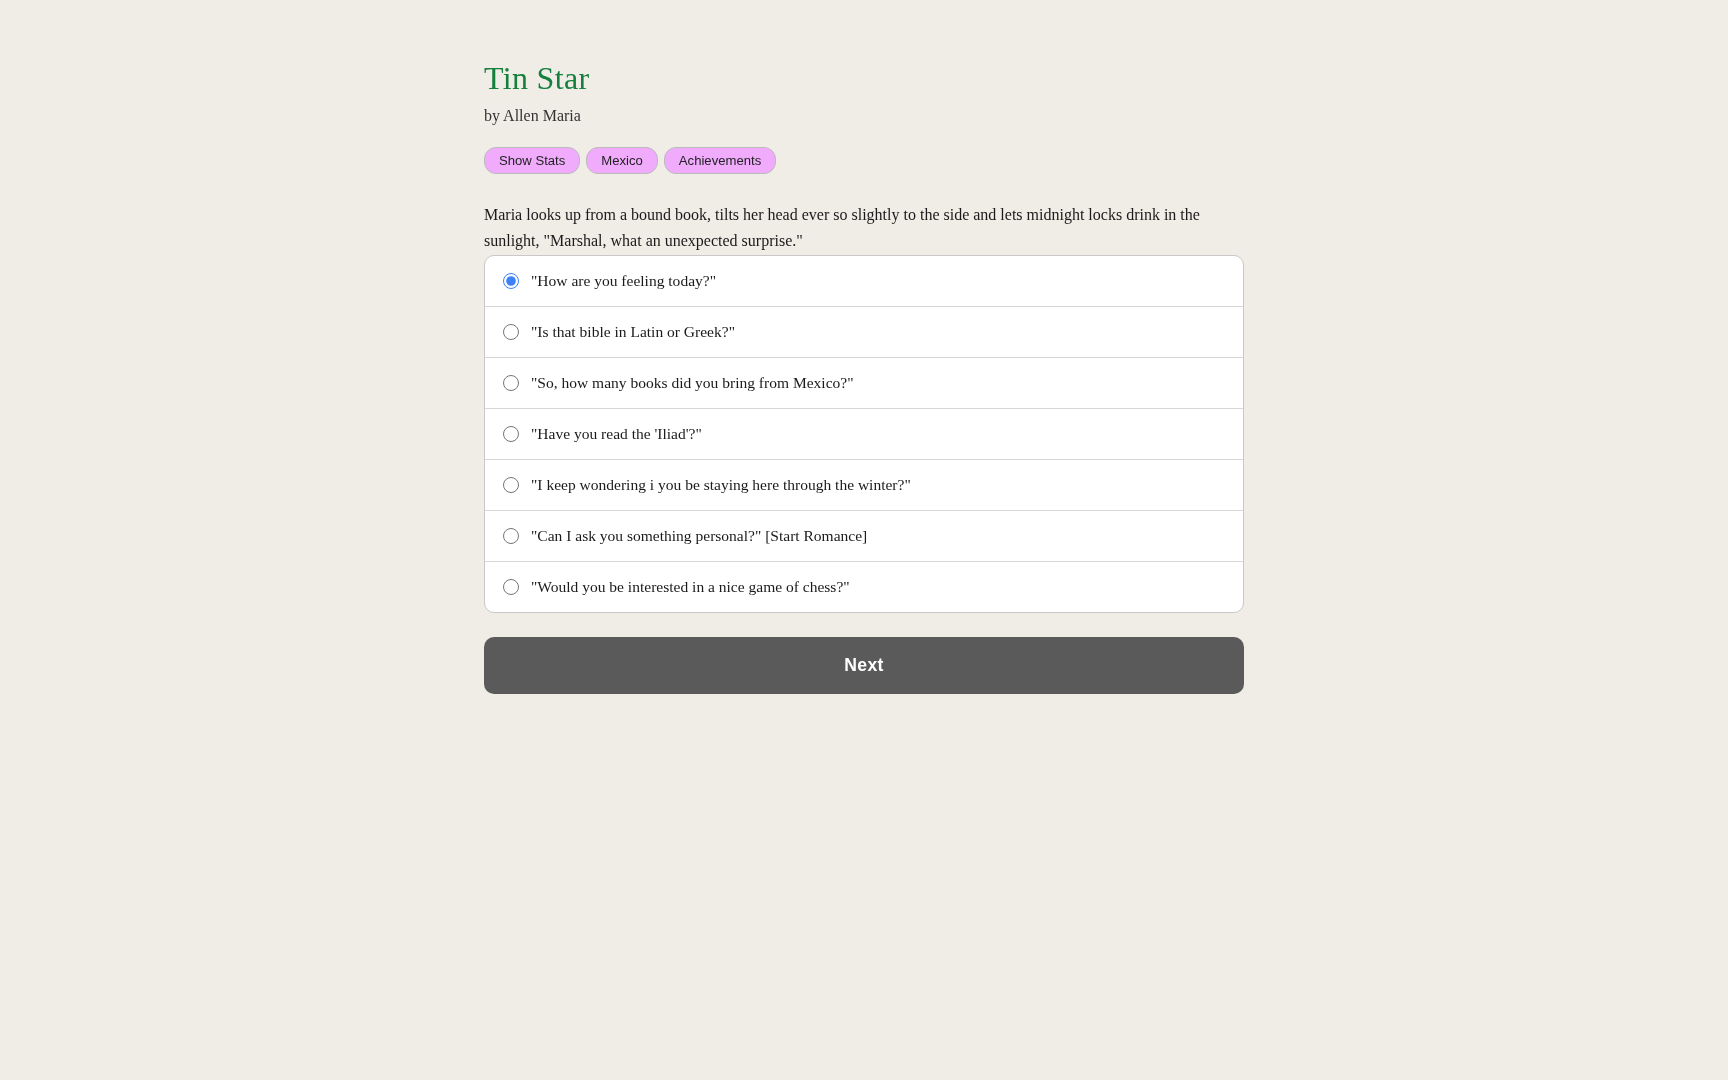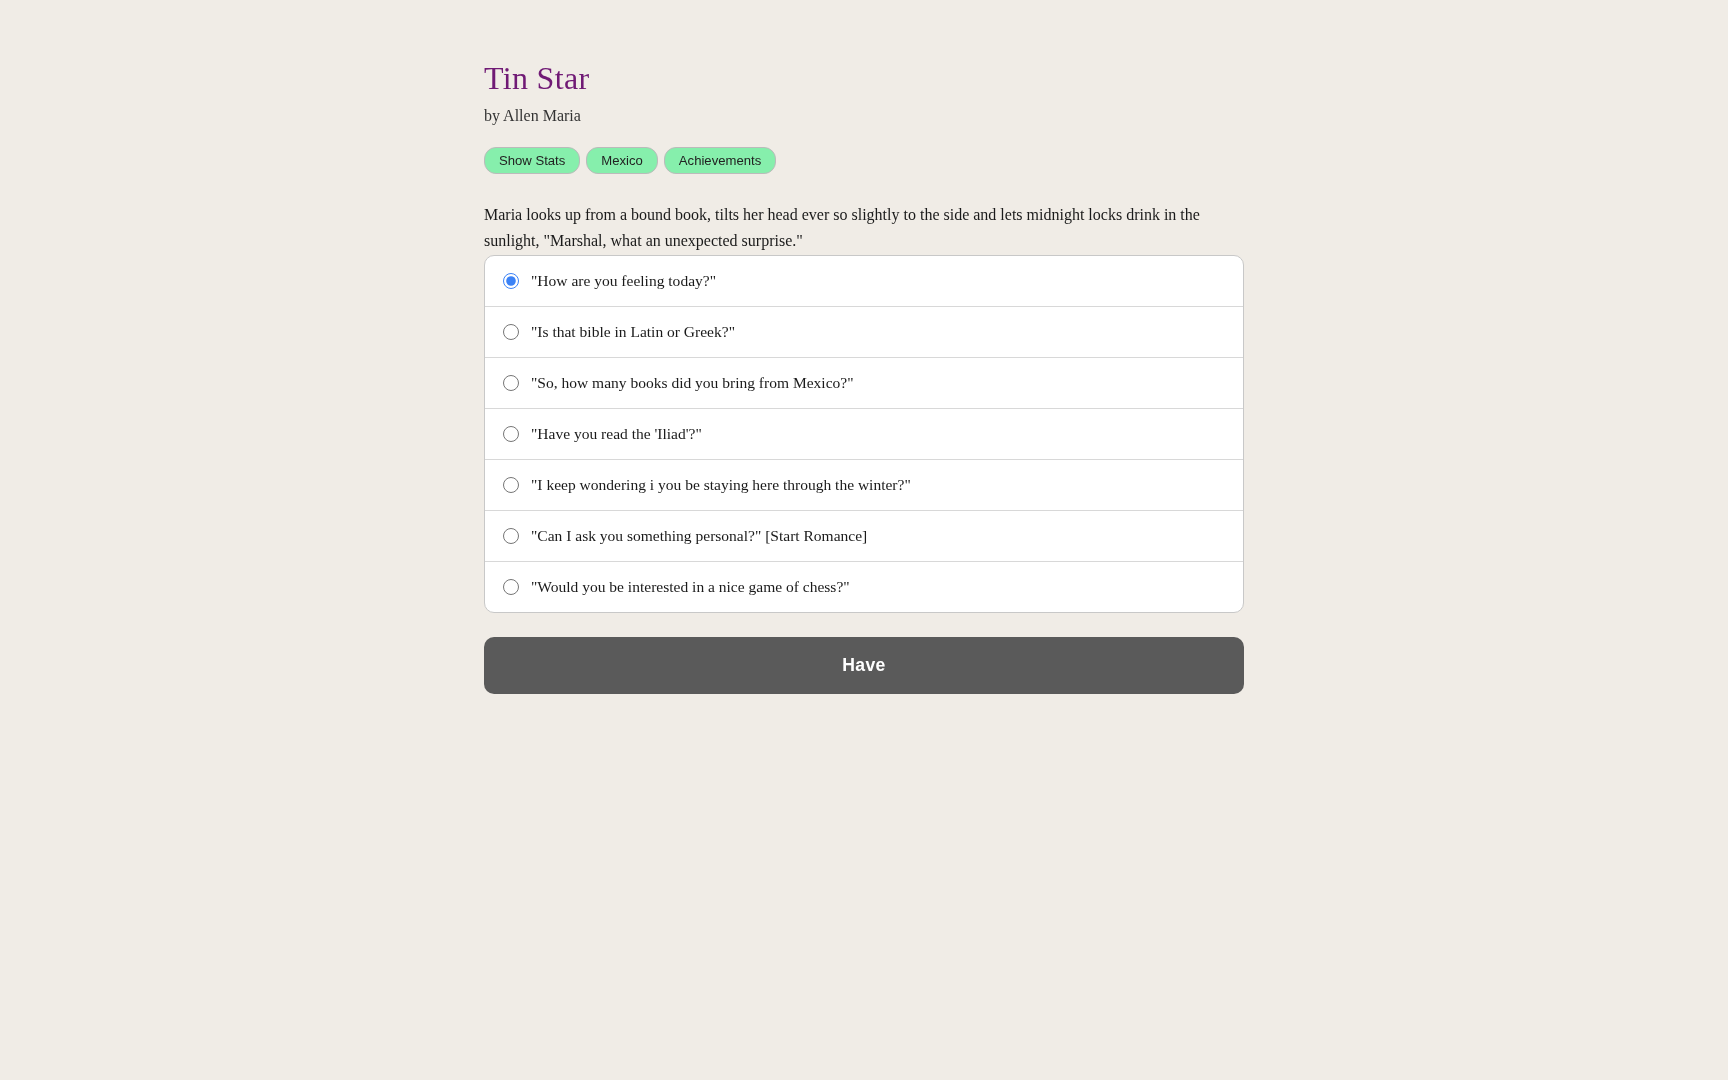--- a/index.html
+++ b/index.html
@@ -22,38 +22,38 @@
       max-width: 760px;
       width: 100%;
       padding-top: 20px;
     }
 
     .game-title {
       font-size: 2rem;
       font-weight: 400;
       letter-spacing: 0.01em;
       margin-bottom: 10px;
-      color: #701a75;
+      color: #15803d;
     }
 
     .game-author {
       font-size: 1rem;
       color: #333;
       margin-bottom: 22px;
       font-style: normal;
     }
 
     .toolbar {
       display: flex;
       gap: 6px;
       margin-bottom: 28px;
     }
 
     .toolbar-btn {
-      background: #86efac;
+      background: #f0abfc;
       border: 1px solid #bbb;
       border-radius: 12px;
       padding: 5px 14px;
       font-size: 0.82rem;
       color: #222;
       cursor: pointer;
       font-family: Arial, Helvetica, sans-serif;
     }
 
     .narrative-text {
@@ -156,15 +156,15 @@
       <label class="choice-item">
         <input type="radio" name="story-choice" value="choice6" style="">
         <span class="choice-label">"Can I ask you something personal?" [Start Romance]</span>
       </label>
       <label class="choice-item">
         <input type="radio" name="story-choice" value="choice7" style="">
         <span class="choice-label">"Would you be interested in a nice game of chess?"</span>
       </label>
     </div>
 
-  <button class="next-button">Have</button>
+  <button class="next-button">Next</button>
 
 </div>
 
 </body></html>

